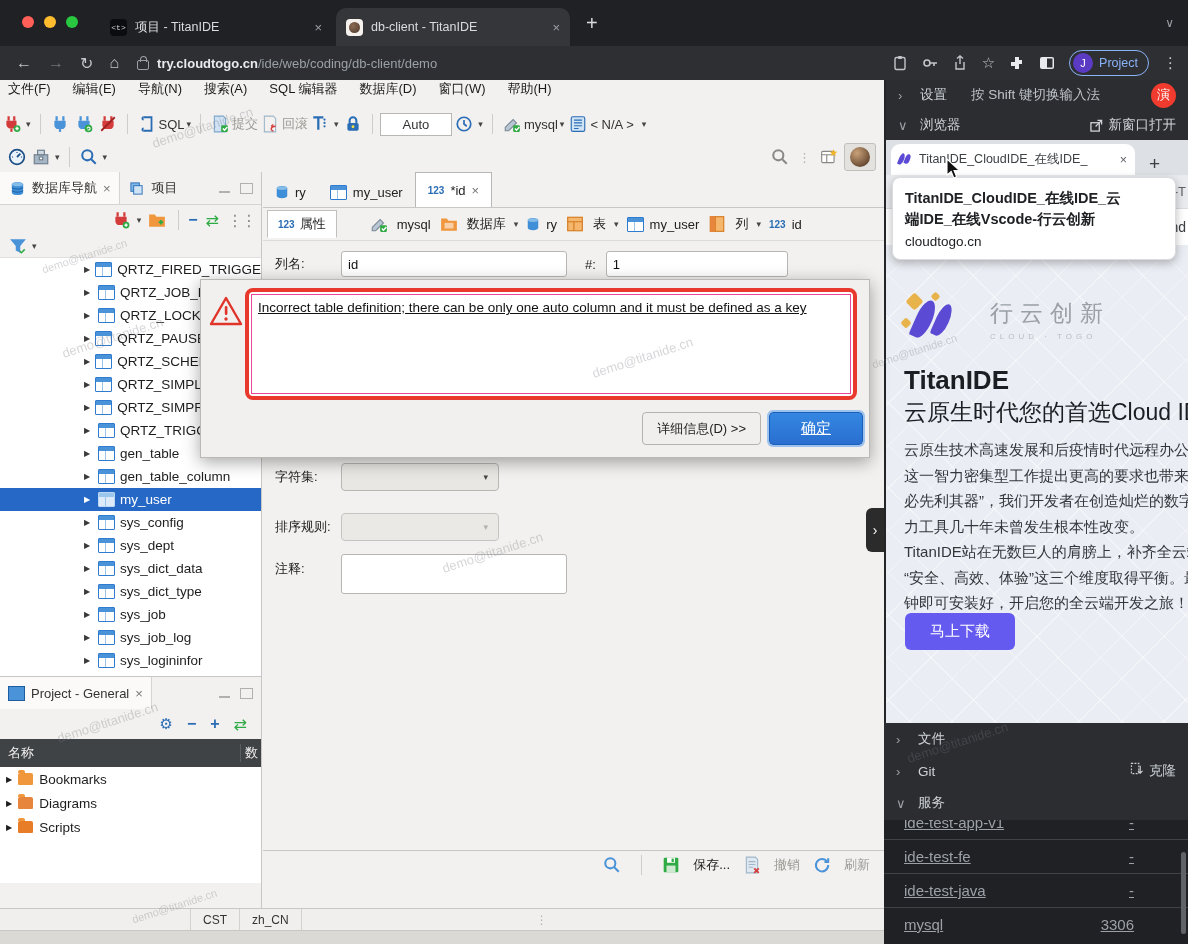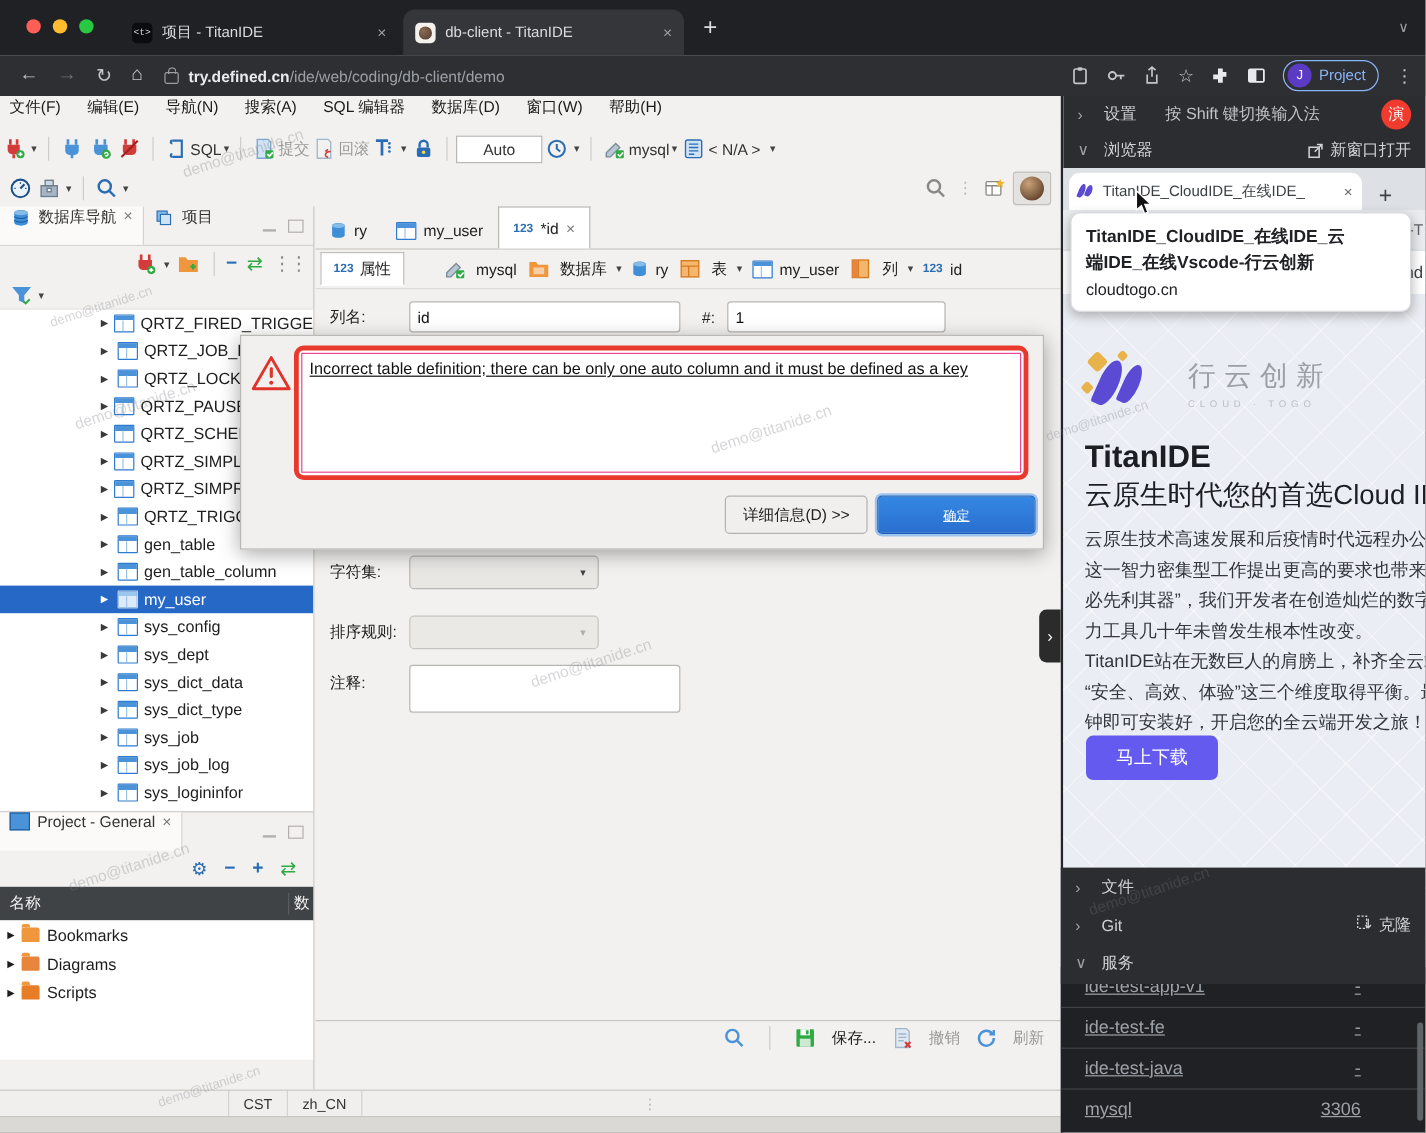--- a/index.html
+++ b/index.html
@@ -32,21 +32,21 @@
   .tbar1{left:0;top:106px;width:884px;height:36px;background:#f2f1ef;display:flex;align-items:center;font-size:13px;color:#333;}
   .tbar2{left:0;top:142px;width:884px;height:30px;background:#f2f1ef;display:flex;align-items:center;font-size:13px;color:#333;}
   .tsep{width:1px;height:20px;background:#cfcdc9;margin:0 7px;}
   .ico{display:inline-flex;width:18px;height:18px;align-items:center;justify-content:center;margin:0 3px;}
   .dd{color:#444;font-size:9px;margin:0 2px;}
   .autobox{background:#fff;border:1px solid #b9b7b3;padding:3px 22px;font-size:13px;}
   .dim{color:#9b9995;}
   
   .lpanel{left:0;top:172px;width:262px;height:736px;background:#f2f1ef;border-right:1px solid #c9c7c4;box-sizing:border-box;}
   .ptabs{display:flex;align-items:center;height:32px;font-size:13px;color:#333;border-bottom:1px solid #d6d4d1;}
-  .ptab{display:flex;align-items:flex-start;gap:6px;padding:0 8px;height:100%;}
+  .ptab{display:flex;align-items:center;gap:6px;padding:0 8px;height:100%;}
   .ptab.cur{background:#fbfaf9;border-right:1px solid #d6d4d1;}
   .winbtns{margin-left:auto;display:flex;gap:10px;margin-right:8px;color:#b2b0ad;}
   .wb{width:11px;height:9px;border:1.5px solid #b2b0ad;}
   .wb.min{height:2px;border-width:0 0 2px 0;margin-top:6px;}
   .navtools{height:30px;display:flex;align-items:center;justify-content:flex-end;padding-right:6px;gap:2px;}
   .filterrow{display:flex;align-items:center;padding:2px 6px;}
   .filter{flex:1;height:26px;border:1px solid #c2c0bd;border-radius:8px;background:#fff;font-size:13px;padding:0 8px;color:#333;font-family:inherit;}
   .filter::placeholder{color:#9b9995;}
   .tree{background:#fff;height:418px;overflow:hidden;border-top:1px solid #e2e0dd;}
   .trow{display:flex;align-items:center;height:23px;padding-left:84px;gap:5px;font-size:13.5px;color:#1d1d1d;white-space:nowrap;}
@@ -77,21 +77,21 @@
   .fsel{background:#e9e7e4;border:1px solid #b8b6b3;border-radius:4px;height:26px;display:flex;align-items:center;justify-content:flex-end;padding-right:8px;color:#666;}
   .ebottom{position:absolute;left:0;bottom:30px;width:621px;height:28px;border-top:1px solid #c9c7c4;display:flex;align-items:center;justify-content:flex-end;gap:10px;font-size:13px;color:#9b9995;padding-right:14px;box-sizing:border-box;}
   .edge-handle{position:absolute;left:866px;top:508px;width:18px;height:44px;background:#2b2b2b;border-radius:6px 0 0 6px;color:#fff;display:flex;align-items:center;justify-content:center;font-size:14px;}
   
   .dialog{left:200px;top:279px;width:668px;height:177px;background:#f2f0ee;border:1px solid #bbb9b6;box-shadow:0 4px 16px rgba(0,0,0,.35);z-index:30;}
   .warnico{position:absolute;left:8px;top:16px;width:34px;height:30px;}
   .redbox{position:absolute;left:44px;top:8px;width:612px;height:112px;border:4px solid #e8392c;border-radius:8px;background:#fff;box-sizing:border-box;}
   .redbox .inner{position:absolute;inset:2px;border:1px solid #ec4899;padding:4px 6px;font-size:13.5px;color:#111;line-height:17px;text-decoration:underline;}
   .dbtns{position:absolute;right:6px;bottom:12px;display:flex;gap:8px;}
   .btn-det{background:#f0efed;border:1px solid #b5b3b0;border-radius:4px;padding:6px 14px;font-size:13px;color:#222;}
-  .btn-ok{background:linear-gradient(#3487e2,#2a6fd0);border:1px solid #1c5fb8;border-radius:4px;padding:6px 54px;font-size:11px;color:#fff;box-shadow:0 0 0 2px #9cc2ef;text-decoration:underline;}
+  .btn-ok{background:linear-gradient(#3487e2,#2a6fd0);border:1px solid #1c5fb8;border-radius:4px;padding:6px 31px;font-size:15px;color:#fff;box-shadow:0 0 0 2px #9cc2ef;text-decoration:underline;}
   
   .statusbar{left:0;top:908px;width:884px;height:22px;background:#f0efed;border-top:1px solid #c9c7c4;display:flex;align-items:center;font-size:12px;color:#333;box-sizing:border-box;}
   .scell{height:100%;display:flex;align-items:center;padding:0 12px;border-left:1px solid #d4d2cf;}
   .bstrip{left:0;top:930px;width:884px;height:14px;background:#dbd9d6;border-top:1px solid #c9c7c4;box-sizing:border-box;}
   
   .rpanel{left:884px;top:80px;width:304px;height:864px;background:#eaedf3;border-left:2px solid #232528;box-sizing:border-box;overflow:hidden;}
   .rrow{height:30px;background:#2b2d30;display:flex;align-items:center;color:#cfd2d6;font-size:13.5px;gap:10px;padding:0 12px;}
   .rchev{color:#9da1a7;font-size:13px;width:12px;}
   .imebadge{width:25px;height:25px;border-radius:50%;background:#f03b2e;color:#fff;font-size:13px;display:flex;align-items:center;justify-content:center;margin-left:auto;}
   .rtabs{height:35px;background:#dde0e4;display:flex;align-items:flex-end;}
@@ -158,21 +158,21 @@
     <div class="abs tabchev">∨</div>
   </div>
 
   <div class="abs navbar">
     <span class="navic">←</span>
     <span class="navic" style="color:#6f7378">→</span>
     <span class="navic">↻</span>
     <span class="navic">⌂</span>
     <div class="urlwrap">
       <span class="lock"></span>
-      <span><b>try.defined.cn</b><span class="url-dim">/ide/web/coding/db-client/demo</span></span>
+      <span><b>try.cloudtogo.cn</b><span class="url-dim">/ide/web/coding/db-client/demo</span></span>
     </div>
     <div class="chr-right">
       <span class="mini-ic">
           <svg viewBox="0 0 16 16">
             <rect x="3" y="2.5" width="10" height="12" rx="1.5" fill="none" stroke="#c2c5c9" stroke-width="1.4"></rect>
             <rect x="6" y="1" width="4" height="3" rx="1" fill="#c2c5c9"></rect>
           </svg>
         </span>
       <span class="mini-ic">
           <svg viewBox="0 0 16 16">

